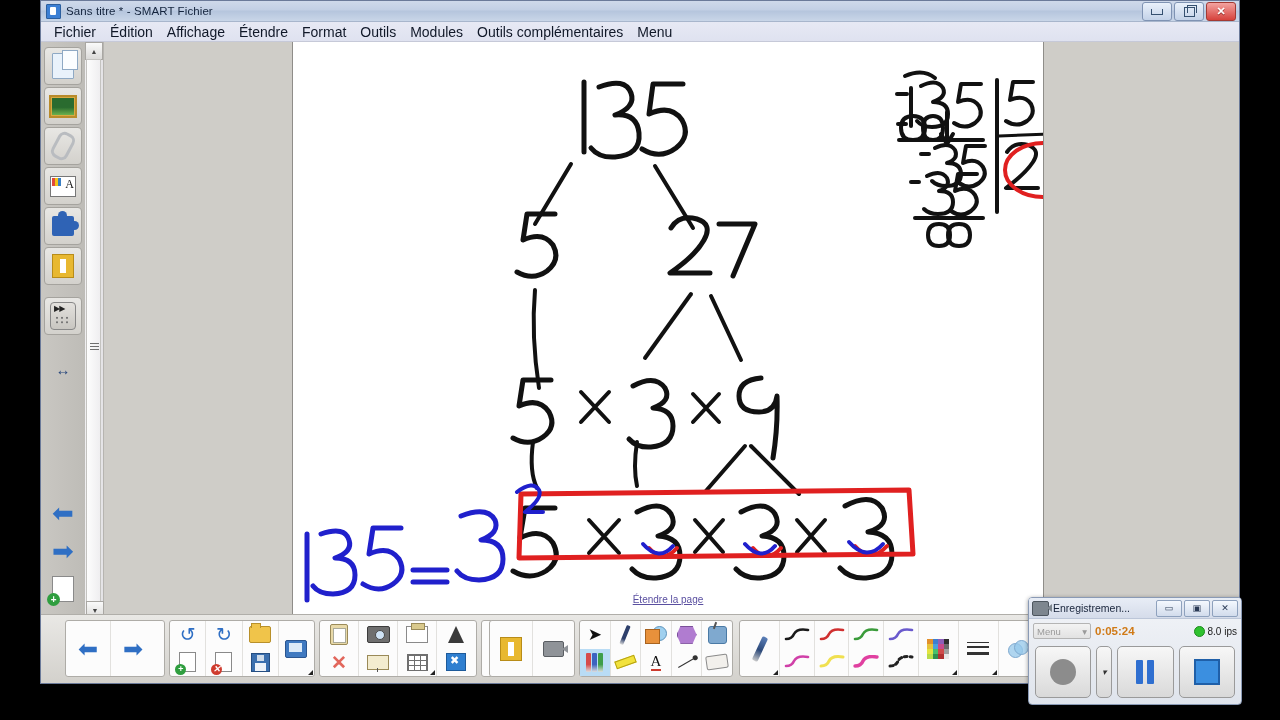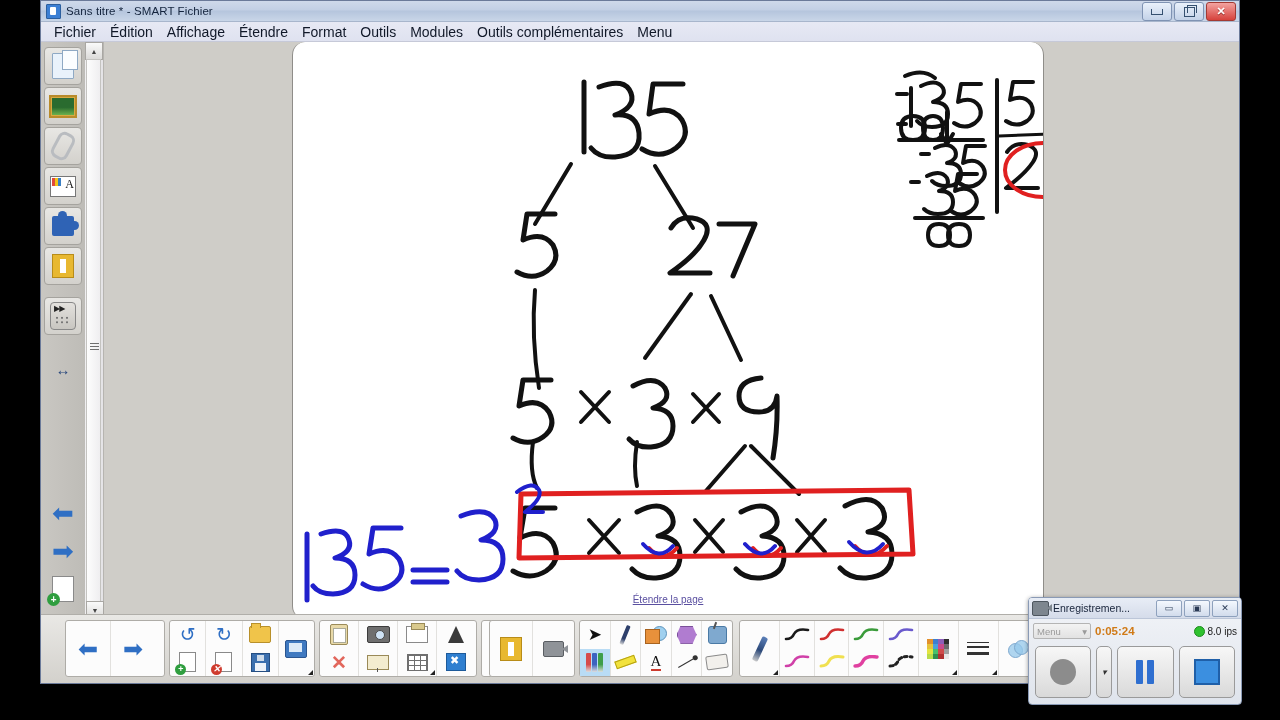--- a/index.html
+++ b/index.html
@@ -71,21 +71,21 @@
              background:linear-gradient(to right,#f0eff1,#e4e3e6);border-right:1px solid #b6b4b0;}
   .sc-arrow{width:16px;height:16px;background:linear-gradient(to bottom,#fafafa,#dcdbd9);
             border:1px solid #a9a7a3;display:flex;align-items:center;justify-content:center;font-size:7px;color:#444;}
   .sc-track{position:absolute;left:1px;top:17px;bottom:17px;width:15px;
             background:linear-gradient(to right,#fdfdfd,#efeef0);border:1px solid #c4c3c0;box-sizing:border-box;}
   .sc-grip{position:absolute;left:3px;top:283px;width:9px;height:7px;
            background:repeating-linear-gradient(to bottom,#6f6f6f 0 1px,transparent 1px 3px);}
 
   .canvaswrap{position:absolute;left:63px;right:0;top:0;bottom:0;background:#cfcdc8;}
   .canvas{position:absolute;left:188px;top:0;width:750px;height:577px;background:#fff;
-          border-left:1px solid #8f8d89;border-right:1px solid #8f8d89;border-radius:13px;}
+          border-left:1px solid #8f8d89;border-right:1px solid #8f8d89;}
   .extend{position:absolute;left:0;right:0;bottom:14px;text-align:center;font-size:10px;
           color:#5a4fa0;text-decoration:underline;}
 
   
   .toolstrip{position:absolute;left:0;bottom:0;width:100%;height:68px;
              background:linear-gradient(to bottom,#e9e8e5,#d3d1cc);border-top:1px solid #b0aea9;}
   .tgroup{position:absolute;top:5px;height:55px;background:#fcfcfc;border:1px solid #aeaca7;border-radius:3px;
           display:flex;align-items:stretch;}
   .tcell{width:38px;border-right:1px solid #e2e1de;position:relative;display:flex;flex-direction:column;}
   .tcell:last-child{border-right:none;}

